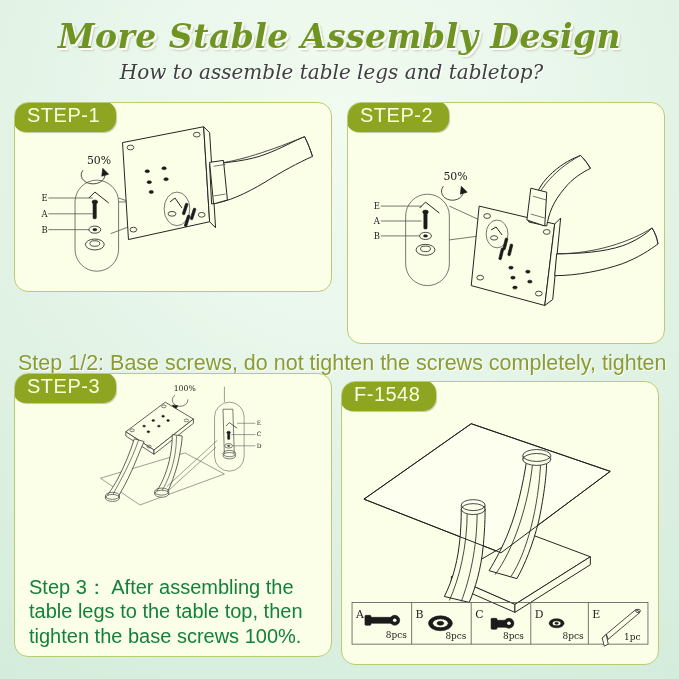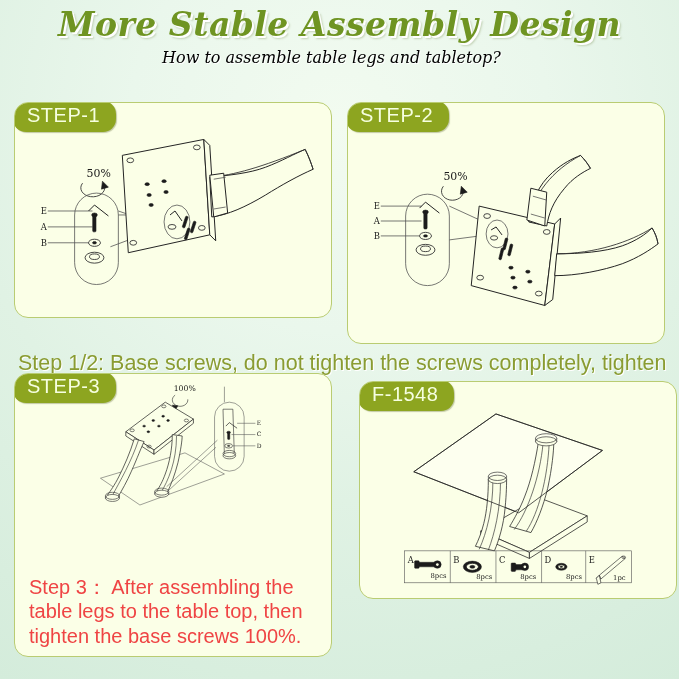--- a/index.html
+++ b/index.html
@@ -6,34 +6,34 @@
   body{
     width:679px;height:679px;overflow:hidden;
     font-family:"Liberation Sans", sans-serif;
     background:
       radial-gradient(circle at 50% 18%, #f2fbf0 0%, #eaf7ec 32%, #e0f2e4 58%, #d4ecdb 100%);
     position:relative;
   }
   .page{position:absolute;inset:0;}
 
   
-  .header{width:100%;text-align:center;padding-top:8px;box-sizing:border-box;}
+  .header{width:100%;text-align:center;padding-top:20px;box-sizing:border-box;}
   .title{
     font-family:"DejaVu Serif", serif;
     font-weight:bold;font-style:italic;
     font-size:33px;letter-spacing:.5px;
     color:#6f9422;
     text-shadow:2px 2px 0 #ffffff, 3px 3px 2px rgba(120,140,80,.35);
     line-height:1.05;margin:0;
     white-space:nowrap;
   }
   .subtitle{
     font-family:"DejaVu Serif", serif;
     font-style:italic;
-    font-size:16px;color:#000000;
+    font-size:20px;color:#404040;
     text-shadow:1px 1px 0 #ffffff;
     margin:6px 16px 0 0;line-height:1.1;
     white-space:nowrap;
   }
 
   
   .panel{
     position:absolute;
     background:#fbffe7;
     border:1.6px solid #b9cc72;
@@ -63,21 +63,21 @@
     font-size:21.5px;line-height:1.32;
     color:#8a9c32;
     text-shadow:1px 1px 0 #ffffff;
     font-family:"Liberation Sans", sans-serif;
     margin-top:44px;
   }
   
   .p3-caption{
     position:absolute;left:14px;bottom:8px;width:300px;
     font-size:20px;line-height:1.22;
-    color:#ef4444;
+    color:#15803d;
     font-family:"Liberation Sans", sans-serif;
   }
 
   
   svg{display:block;}
   .ln{fill:none;stroke:#222;stroke-width:1;}
   .lnt{fill:none;stroke:#333;stroke-width:.9;}
   .thin{fill:none;stroke:#555;stroke-width:.8;}
   .fillw{fill:#fbffe7;stroke:#222;stroke-width:1;}
   .fillw2{fill:#fbffe7;stroke:#333;stroke-width:.9;}
@@ -90,21 +90,21 @@
 </head>
 <body>
 
 <div class="page">
 
   <div class="header">
     <div class="title">More Stable Assembly Design</div>
     <div class="subtitle">How to assemble table legs and tabletop?</div>
   </div>
 
-  <div class="panel" style="left:14px;top:102px;width:318px;height:216px;">
+  <div class="panel" style="left:14px;top:102px;width:318px;height:190px;">
     <div class="badge">STEP-1</div>
 
     <svg class="art" viewBox="0 0 318 190">
 
       <text class="pct" x="72" y="62">50%</text>
       <path class="lnt" d="M68 68 a12 9 0 1 0 22 3"></path>
       <path class="dark" d="M88 66 l6 6 l-7 2 z"></path>
 
       <rect class="thin" x="60" y="78" width="44" height="92" rx="22"></rect>
 
@@ -299,21 +299,21 @@
       <line class="thin" x1="244" y1="102" x2="276" y2="102"></line>
 
       <line class="thin" x1="220" y1="104" x2="152" y2="166"></line>
       <line class="thin" x1="222" y1="94" x2="150" y2="160"></line>
       <line class="thin" x1="232" y1="18" x2="232" y2="40"></line>
     </svg>
 
     <div class="p3-caption">Step 3：  After assembling the table legs to the table top, then tighten the base screws 100%.</div>
   </div>
 
-  <div class="panel" style="left:359px;top:381px;width:318px;height:218px;">
+  <div class="panel" style="left:341px;top:381px;width:318px;height:284px;">
     <div class="badge">F-1548</div>
 
     <svg class="art" viewBox="0 0 318 284">
 
       <polygon class="fillw" points="22,118 130,42 270,90 160,172" style="fill:#fdffef"></polygon>
 
       <polygon class="fillw" points="110,196 186,152 250,176 174,224"></polygon>
       <polygon class="fillw" points="110,196 174,224 174,232 110,204"></polygon>
       <polygon class="fillw" points="174,224 250,176 250,184 174,232"></polygon>
 

